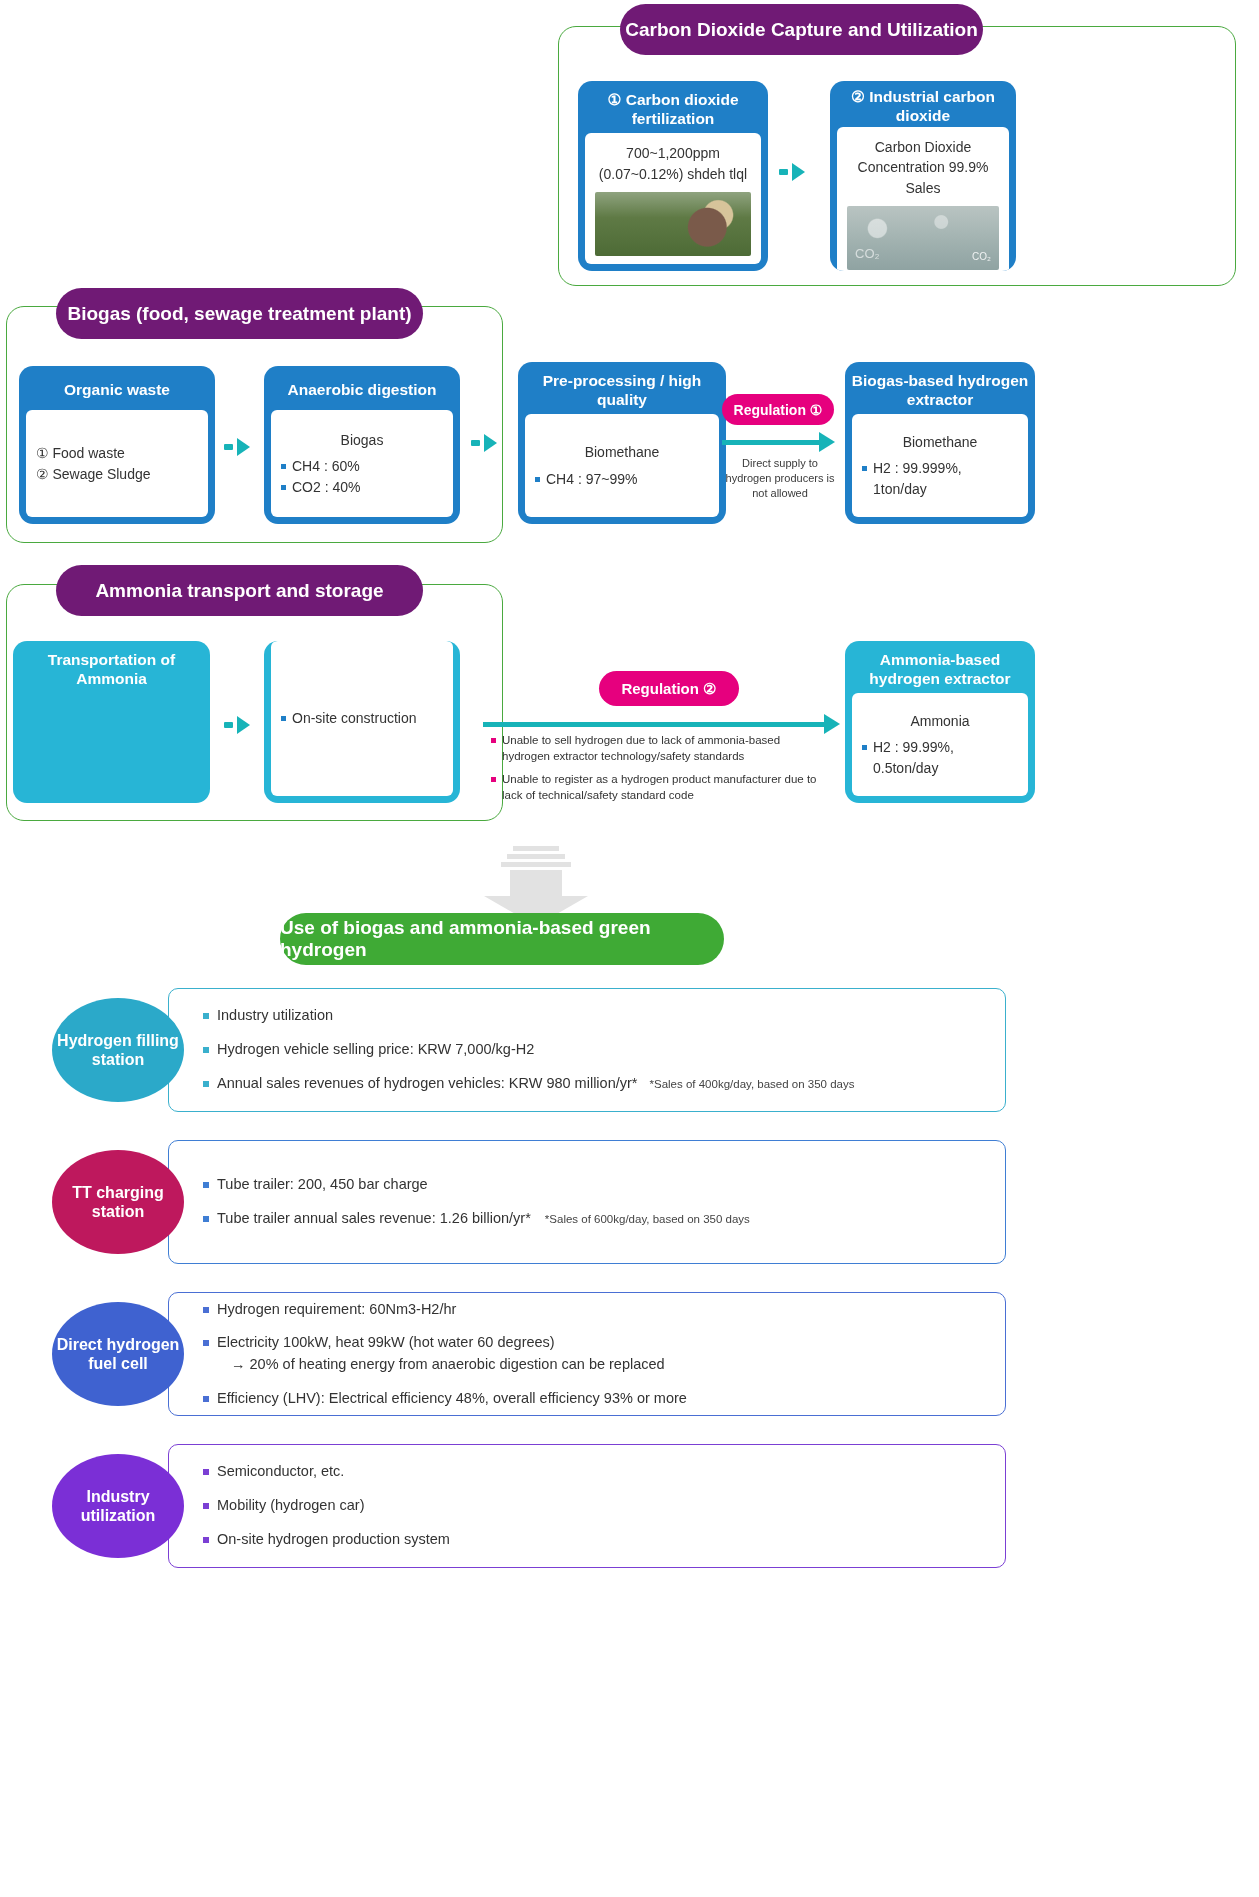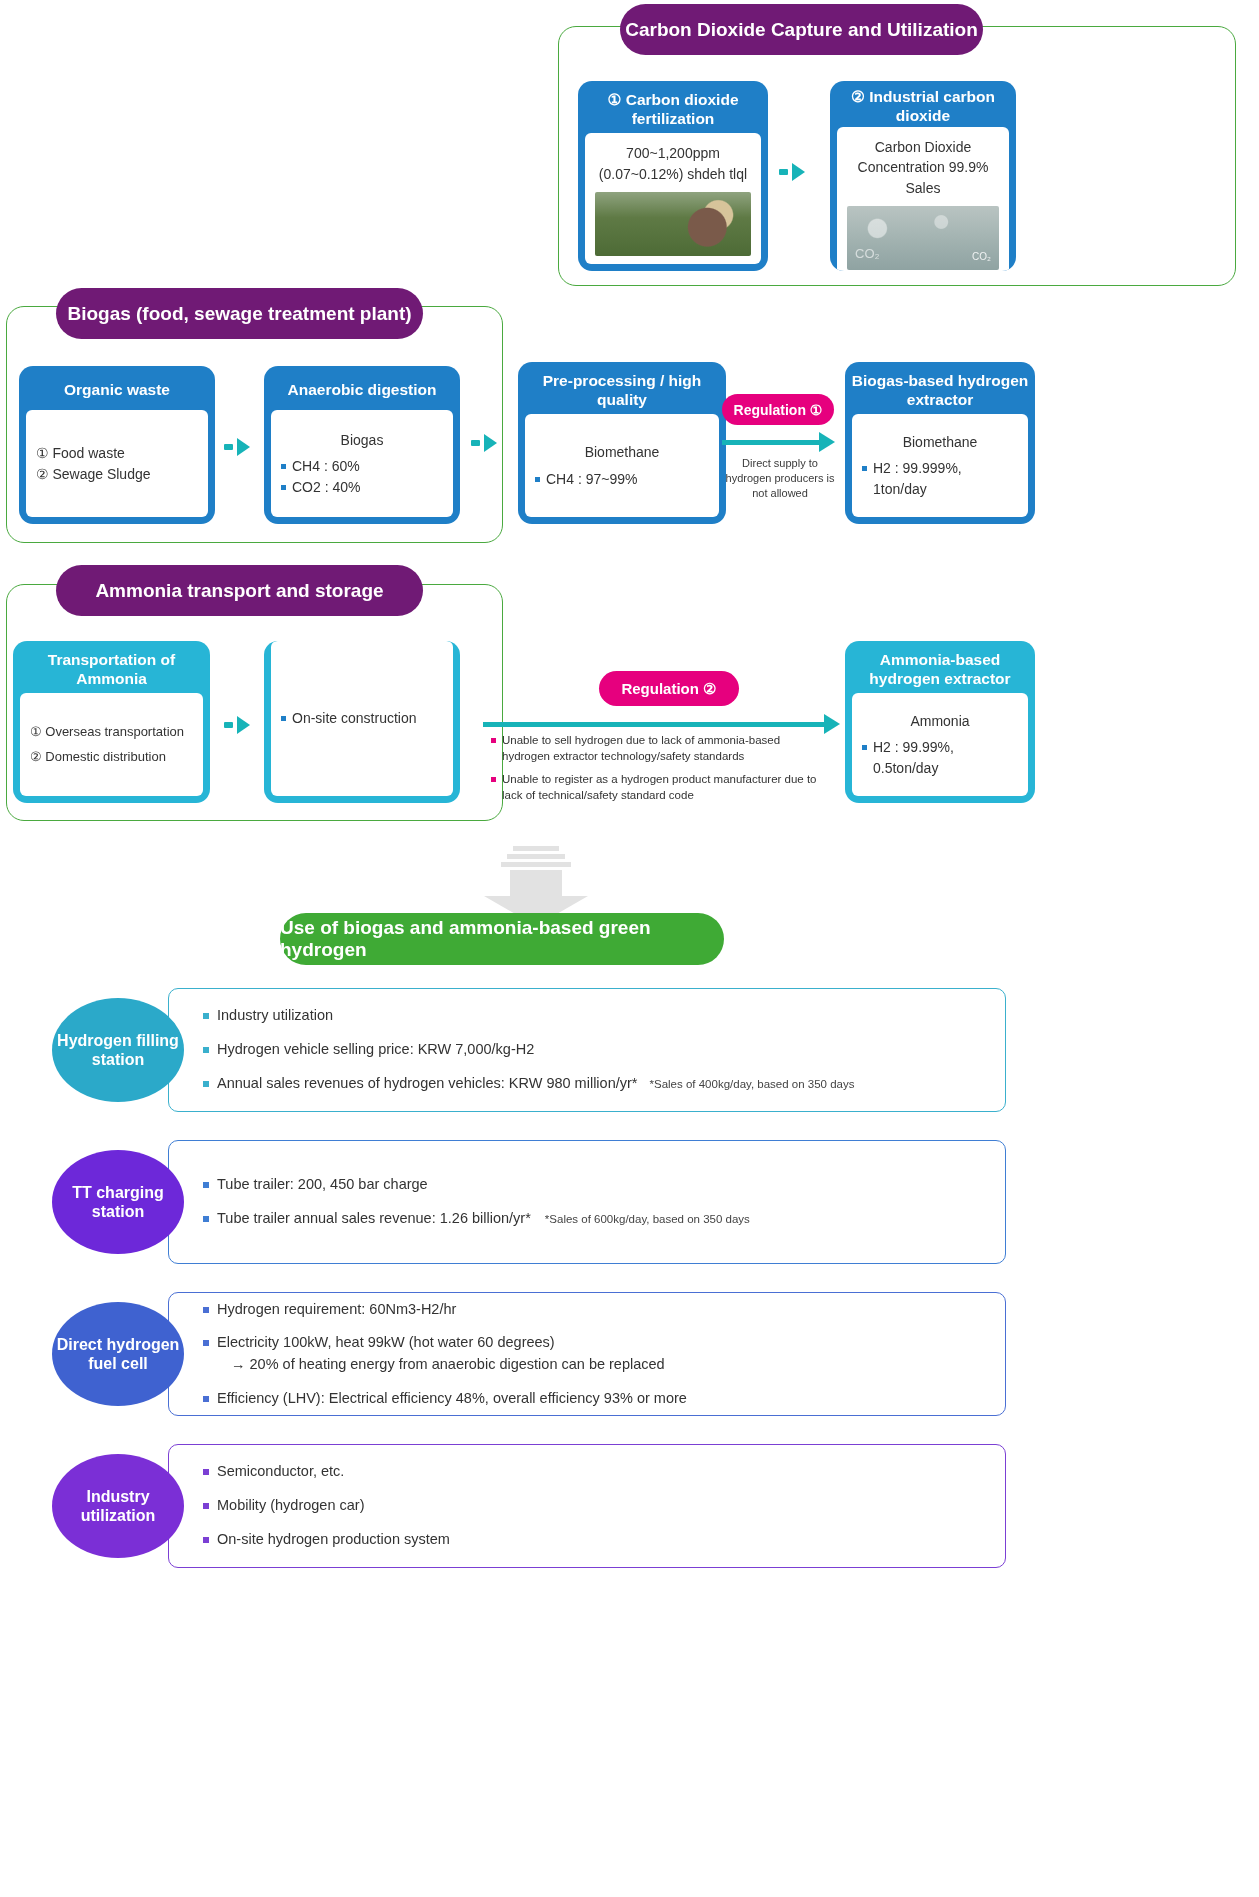--- a/index.html
+++ b/index.html
@@ -275,24 +275,20 @@
       </div>
   </div>
 </div>
 
 <div class="panel" style="left:6px; top:584px; width:497px; height:237px;"></div>
 
 <div class="panel-title" style="left:56px; top:565px; width:367px; height:51px; font-size:19px;">Ammonia transport and storage</div>
 
 <div class="card cyan" style="left:13px; top:641px; width:197px; height:162px;">
   <div class="card-head" style="font-size:15.5px; height:52px;">Transportation of Ammonia</div>
-  <div class="card-body" style="font-size:13px;">
-    <div style="margin:3px 0;">① Overseas transportation</div>
-    <div style="margin:3px 0;">② Domestic distribution</div>
-  </div>
 </div>
 
 <div class="dash-arrow" style="left:224px; top:716px;">
   <div class="seg"></div>
     <div class="head"></div>
 </div>
 
 <div class="card cyan" style="left:264px; top:641px; width:196px; height:162px;">
   <div class="card-body" style="font-size:14px;">
     <div class="blt" style="justify-content:flex-start;">
@@ -357,21 +353,21 @@
   <div class="ub">
     <span>Tube trailer: 200, 450 bar charge</span>
   </div>
   <div class="ub">
     <span>
       <span>Tube trailer annual sales revenue: 1.26 billion/yr*</span>
       <span class="sub-note" style="margin-left:10px;">*Sales of 600kg/day, based on 350 days</span>
     </span>
   </div>
 </div>
-<div class="use-oval" style="left:52px; top:1150px; width:132px; height:104px; background:#6d28d9;">TT charging station</div>
+<div class="use-oval" style="left:52px; top:1150px; width:132px; height:104px; background:#be185d;">TT charging station</div>
 
 <div class="use-box indigo" style="left:168px; top:1292px; width:838px; height:124px;">
   <div class="ub">
     <span>Hydrogen requirement: 60Nm3-H2/hr</span>
   </div>
   <div class="ub">
     <span>
       <span>Electricity 100kW, heat 99kW (hot water 60 degrees)</span>
       <div class="indent-line">→ 20% of heating energy from anaerobic digestion can be replaced</div>
     </span>

